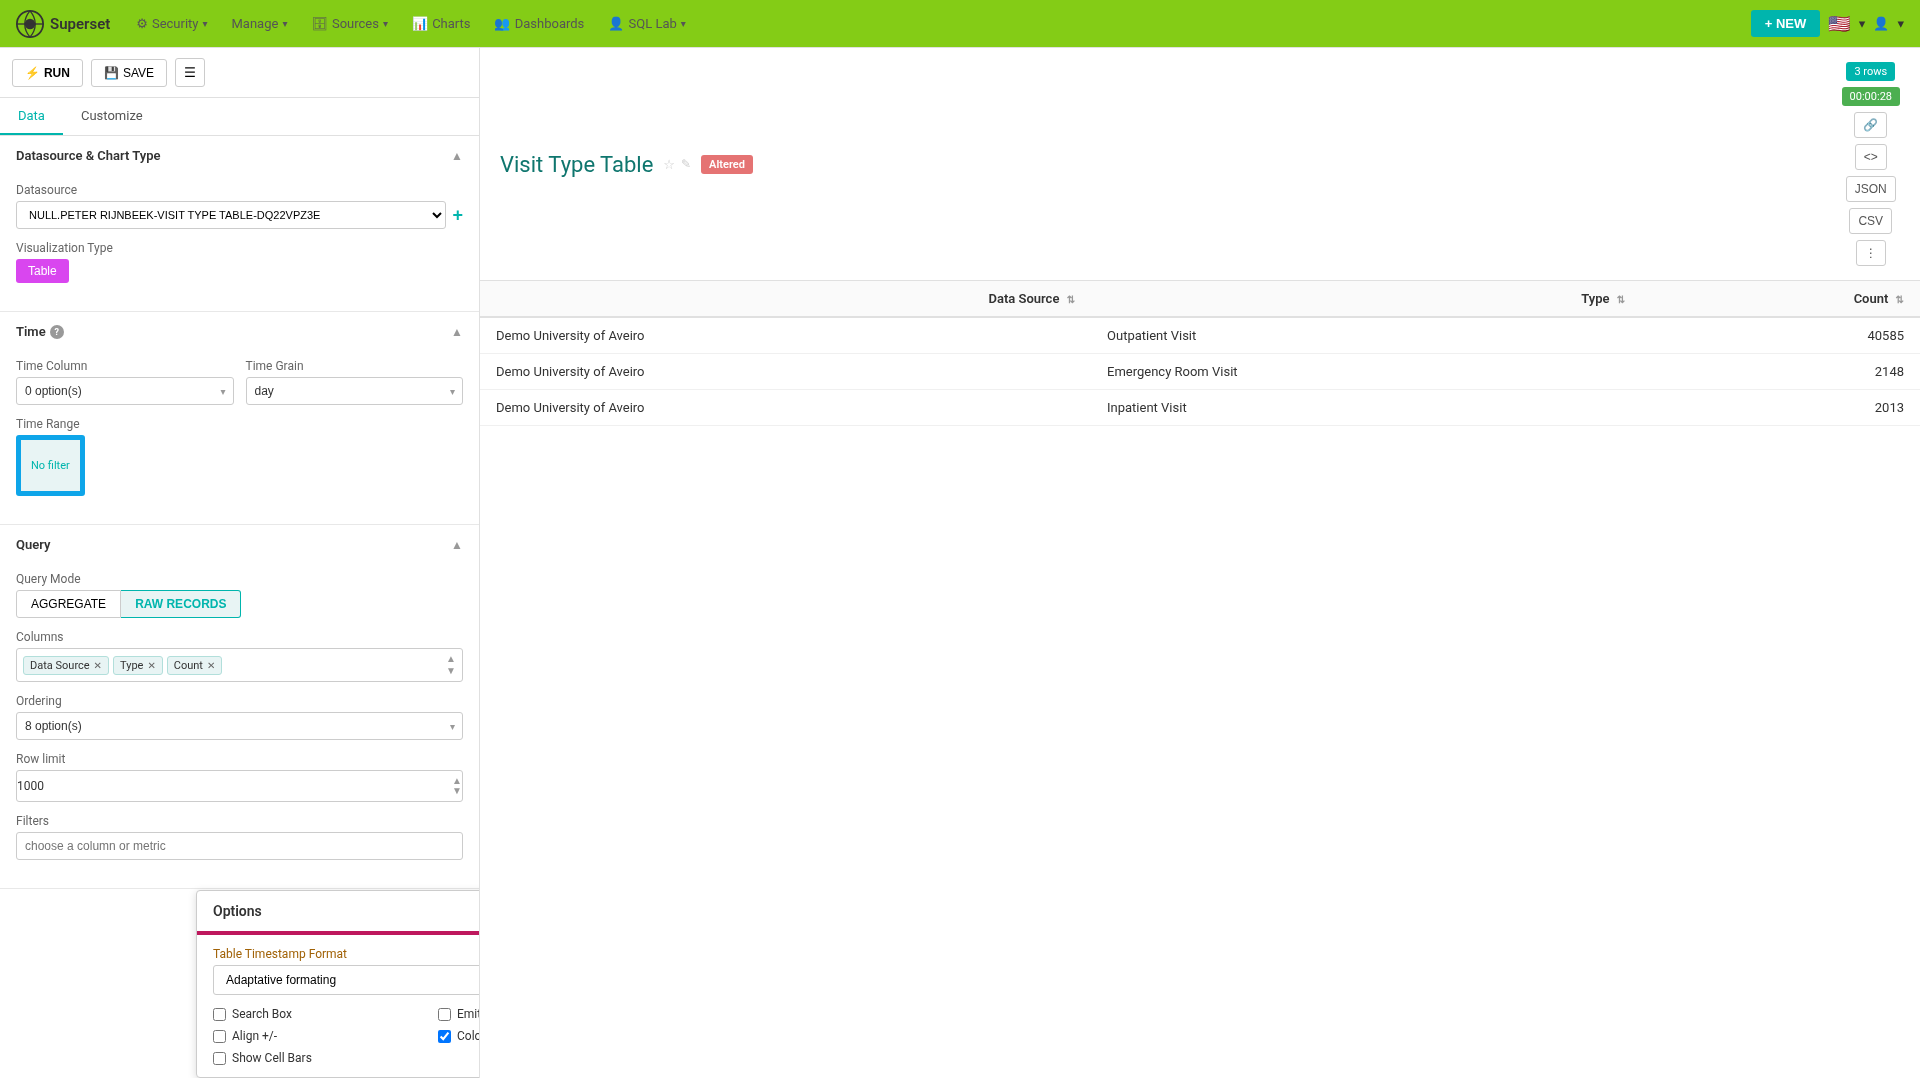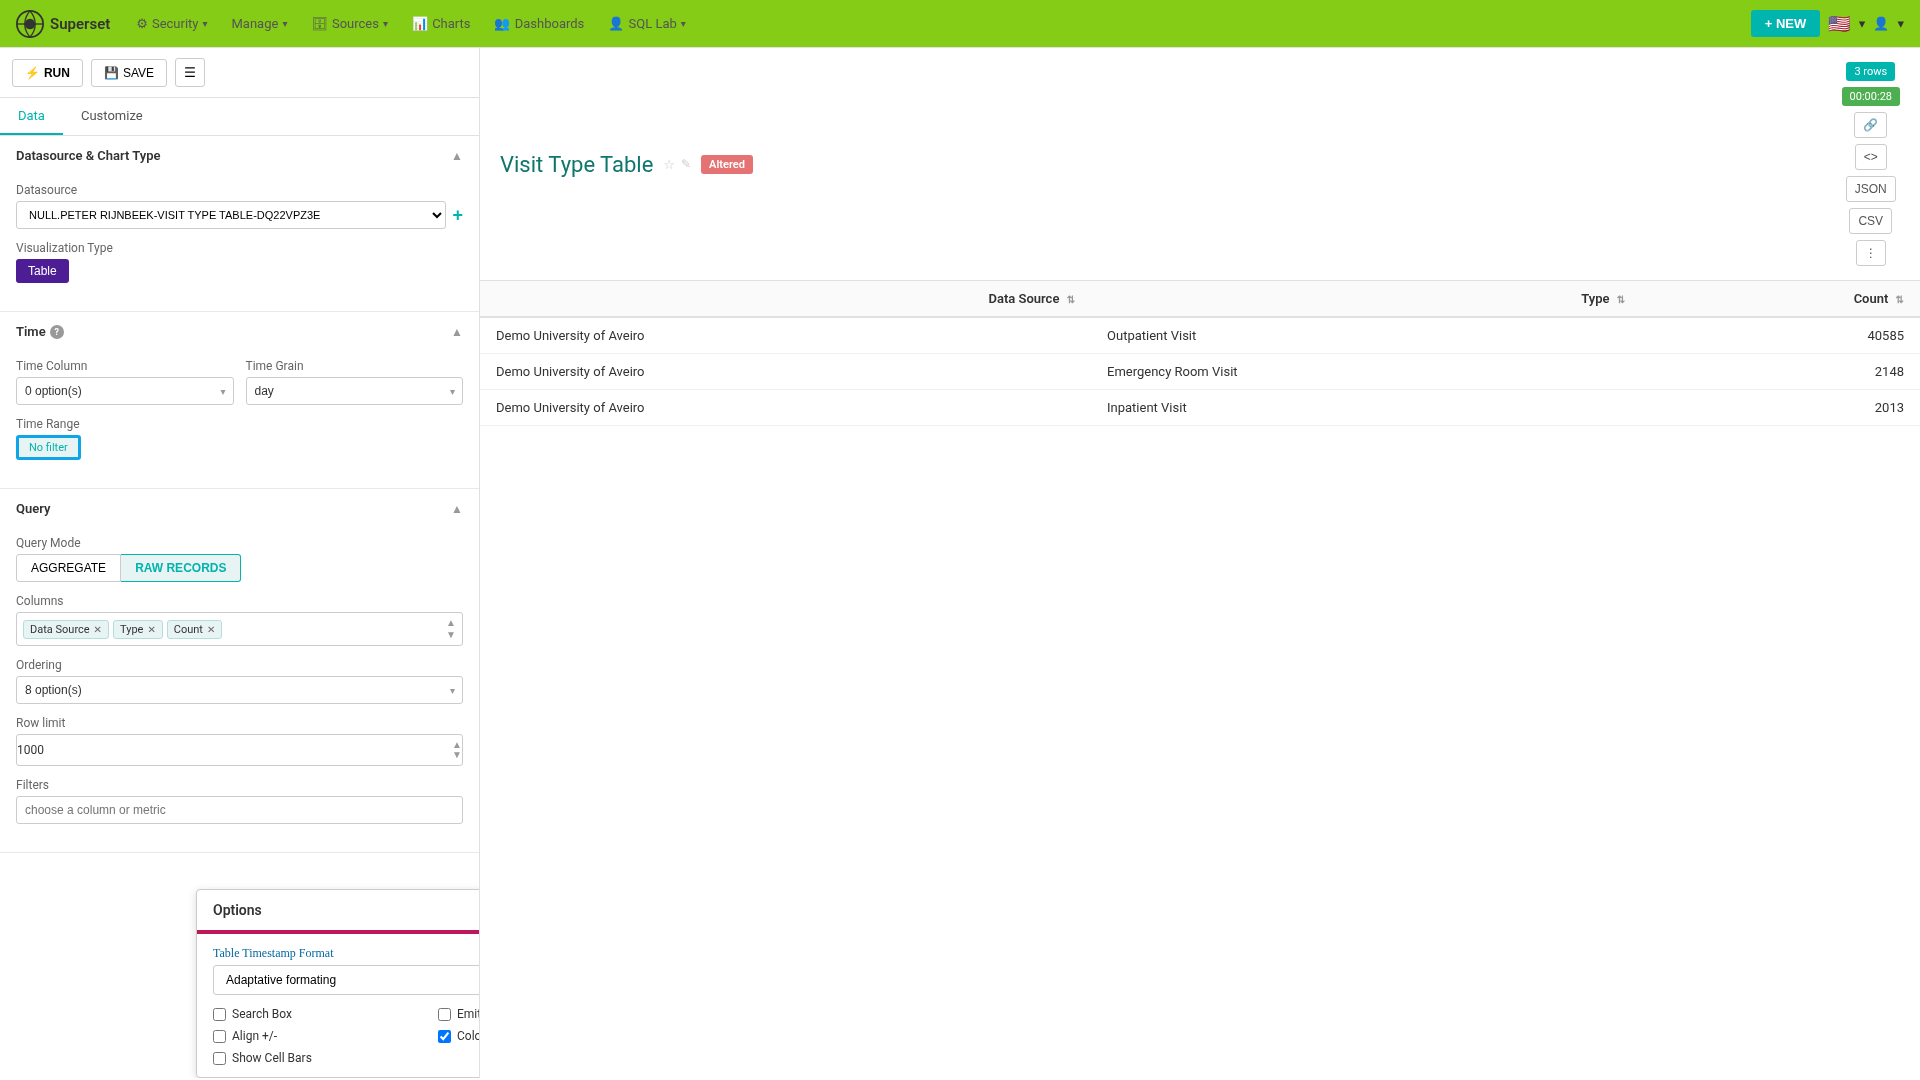--- a/index.html
+++ b/index.html
@@ -49,21 +49,21 @@
 
     
     .form-group { margin-bottom: 12px; }
     .form-label { font-size: 12px; color: #666; margin-bottom: 4px; display: block; }
     .form-select { width: 100%; border: 1px solid #ccc; border-radius: 3px; padding: 6px 8px; font-size: 12px; background: #fff; color: #333; appearance: none; cursor: pointer; }
     .form-select-wrapper { position: relative; }
     .form-select-wrapper::after { content: '▾'; position: absolute; right: 8px; top: 50%; transform: translateY(-50%); color: #999; pointer-events: none; font-size: 10px; }
     .datasource-row { display: flex; align-items: center; gap: 6px; }
     .datasource-select { flex: 1; border: 1px solid #ccc; border-radius: 3px; padding: 6px 8px; font-size: 11px; background: #fff; }
     .btn-plus { background: none; border: none; color: #00b5ad; cursor: pointer; font-size: 18px; font-weight: bold; }
-    .viz-type-btn { background: #4c1d95; color: #fff; border: none; border-radius: 3px; padding: 5px 12px; font-size: 12px; cursor: pointer; }
+    .viz-type-btn { background: #d946ef; color: #fff; border: none; border-radius: 3px; padding: 5px 12px; font-size: 12px; cursor: pointer; }
     .time-row { display: flex; gap: 12px; }
     .time-col { flex: 1; }
     .query-mode-btns { display: flex; gap: 0; margin-bottom: 12px; }
     .qm-btn { border: 1px solid #ccc; background: #fff; padding: 6px 14px; font-size: 12px; cursor: pointer; }
     .qm-btn:first-child { border-radius: 3px 0 0 3px; }
     .qm-btn:last-child { border-radius: 0 3px 3px 0; border-left: none; }
     .qm-btn.active { background: #e8f4f4; border-color: #00b5ad; color: #00b5ad; font-weight: 600; }
     .columns-row { display: flex; align-items: center; gap: 4px; border: 1px solid #ccc; border-radius: 3px; padding: 4px 6px; flex-wrap: wrap; min-height: 34px; }
     .col-tag { background: #e8f4f4; border: 1px solid #b2dfdb; border-radius: 3px; padding: 2px 6px; font-size: 11px; display: flex; align-items: center; gap: 4px; }
     .col-tag-x { cursor: pointer; color: #666; font-size: 10px; }
@@ -73,21 +73,21 @@
     .row-limit-row { display: flex; align-items: center; gap: 4px; border: 1px solid #ccc; border-radius: 3px; padding: 5px 0; }
     .row-limit-val { font-size: 12px; flex: 1; }
     .row-limit-arrows { display: flex; flex-direction: column; }
 
     
     .options-overlay { position: absolute; bottom: 0; left: 196px; width: 468px; background: #fff; border: 1px solid #ccc; border-radius: 4px; box-shadow: 0 2px 8px rgba(0,0,0,0.15); z-index: 100; }
     .options-header { display: flex; align-items: flex-end; justify-content: space-between; padding: 12px 16px; border-bottom: 4px solid #be185d; }
     .options-title { font-weight: 600; font-size: 14px; }
     .options-body { padding: 12px 16px; }
     .options-form-group { margin-bottom: 12px; }
-    .options-label { font-size: 12px; color: #0369a1; margin-bottom: 4px; display: block; font-family: Liberation Serif, serif; }
+    .options-label { font-size: 12px; color: #a16207; margin-bottom: 4px; display: block; }
     .options-select { width: 100%; border: 1px solid #ccc; border-radius: 3px; padding: 6px 8px; font-size: 12px; background: #fff; }
     .options-select-wrapper { position: relative; }
     .options-select-wrapper::after { content: '▾'; position: absolute; right: 8px; top: 50%; transform: translateY(-50%); color: #999; pointer-events: none; font-size: 10px; }
     .checkbox-grid { display: grid; grid-template-columns: 1fr 1fr; gap: 8px 16px; margin-top: 4px; }
     .checkbox-item { display: flex; align-items: center; gap: 6px; font-size: 12px; }
     .checkbox-item input[type=checkbox] { cursor: pointer; }
 
     
     .right-panel { flex: 1; display: flex; flex-direction: column; overflow: hidden; }
 
@@ -106,21 +106,21 @@
     
     .data-table-wrapper { flex: 1; overflow: auto; padding: 0; }
     .data-table { width: 100%; border-collapse: collapse; font-size: 13px; }
     .data-table th { background: #fafafa; border-bottom: 2px solid #e0e0e0; padding: 10px 16px; text-align: right; font-weight: 600; color: #333; white-space: nowrap; }
     .data-table th .sort-icon { color: #999; margin-left: 4px; font-size: 10px; }
     .data-table td { padding: 10px 16px; border-bottom: 1px solid #f0f0f0; color: #333; }
     .data-table .col-count { text-align: right; }
 
     .info-icon { display: inline-block; width: 14px; height: 14px; border-radius: 50%; background: #999; color: #fff; font-size: 9px; text-align: center; line-height: 14px; font-weight: bold; cursor: pointer; margin-left: 4px; }
 
-    .no-filter-badge { background: #e8f4f4; border: 3px solid #0ea5e9; border-radius: 3px; padding: 3px 10px; font-size: 11px; color: #00b5ad; display: inline-block; }
+    .no-filter-badge { background: #e8f4f4; border: 5px solid #0ea5e9; border-radius: 3px; padding: 19px 10px; font-size: 11px; color: #00b5ad; display: inline-block; }
 
     .left-panel-relative { position: relative; }
   </style>
 </head>
 <body>
 
 <nav class="navbar">
   <div class="navbar-brand">
     <svg viewBox="0 0 32 32" fill="none" xmlns="http://www.w3.org/2000/svg">
       <circle cx="16" cy="16" r="15" stroke="#333" stroke-width="2" fill="none"></circle>

